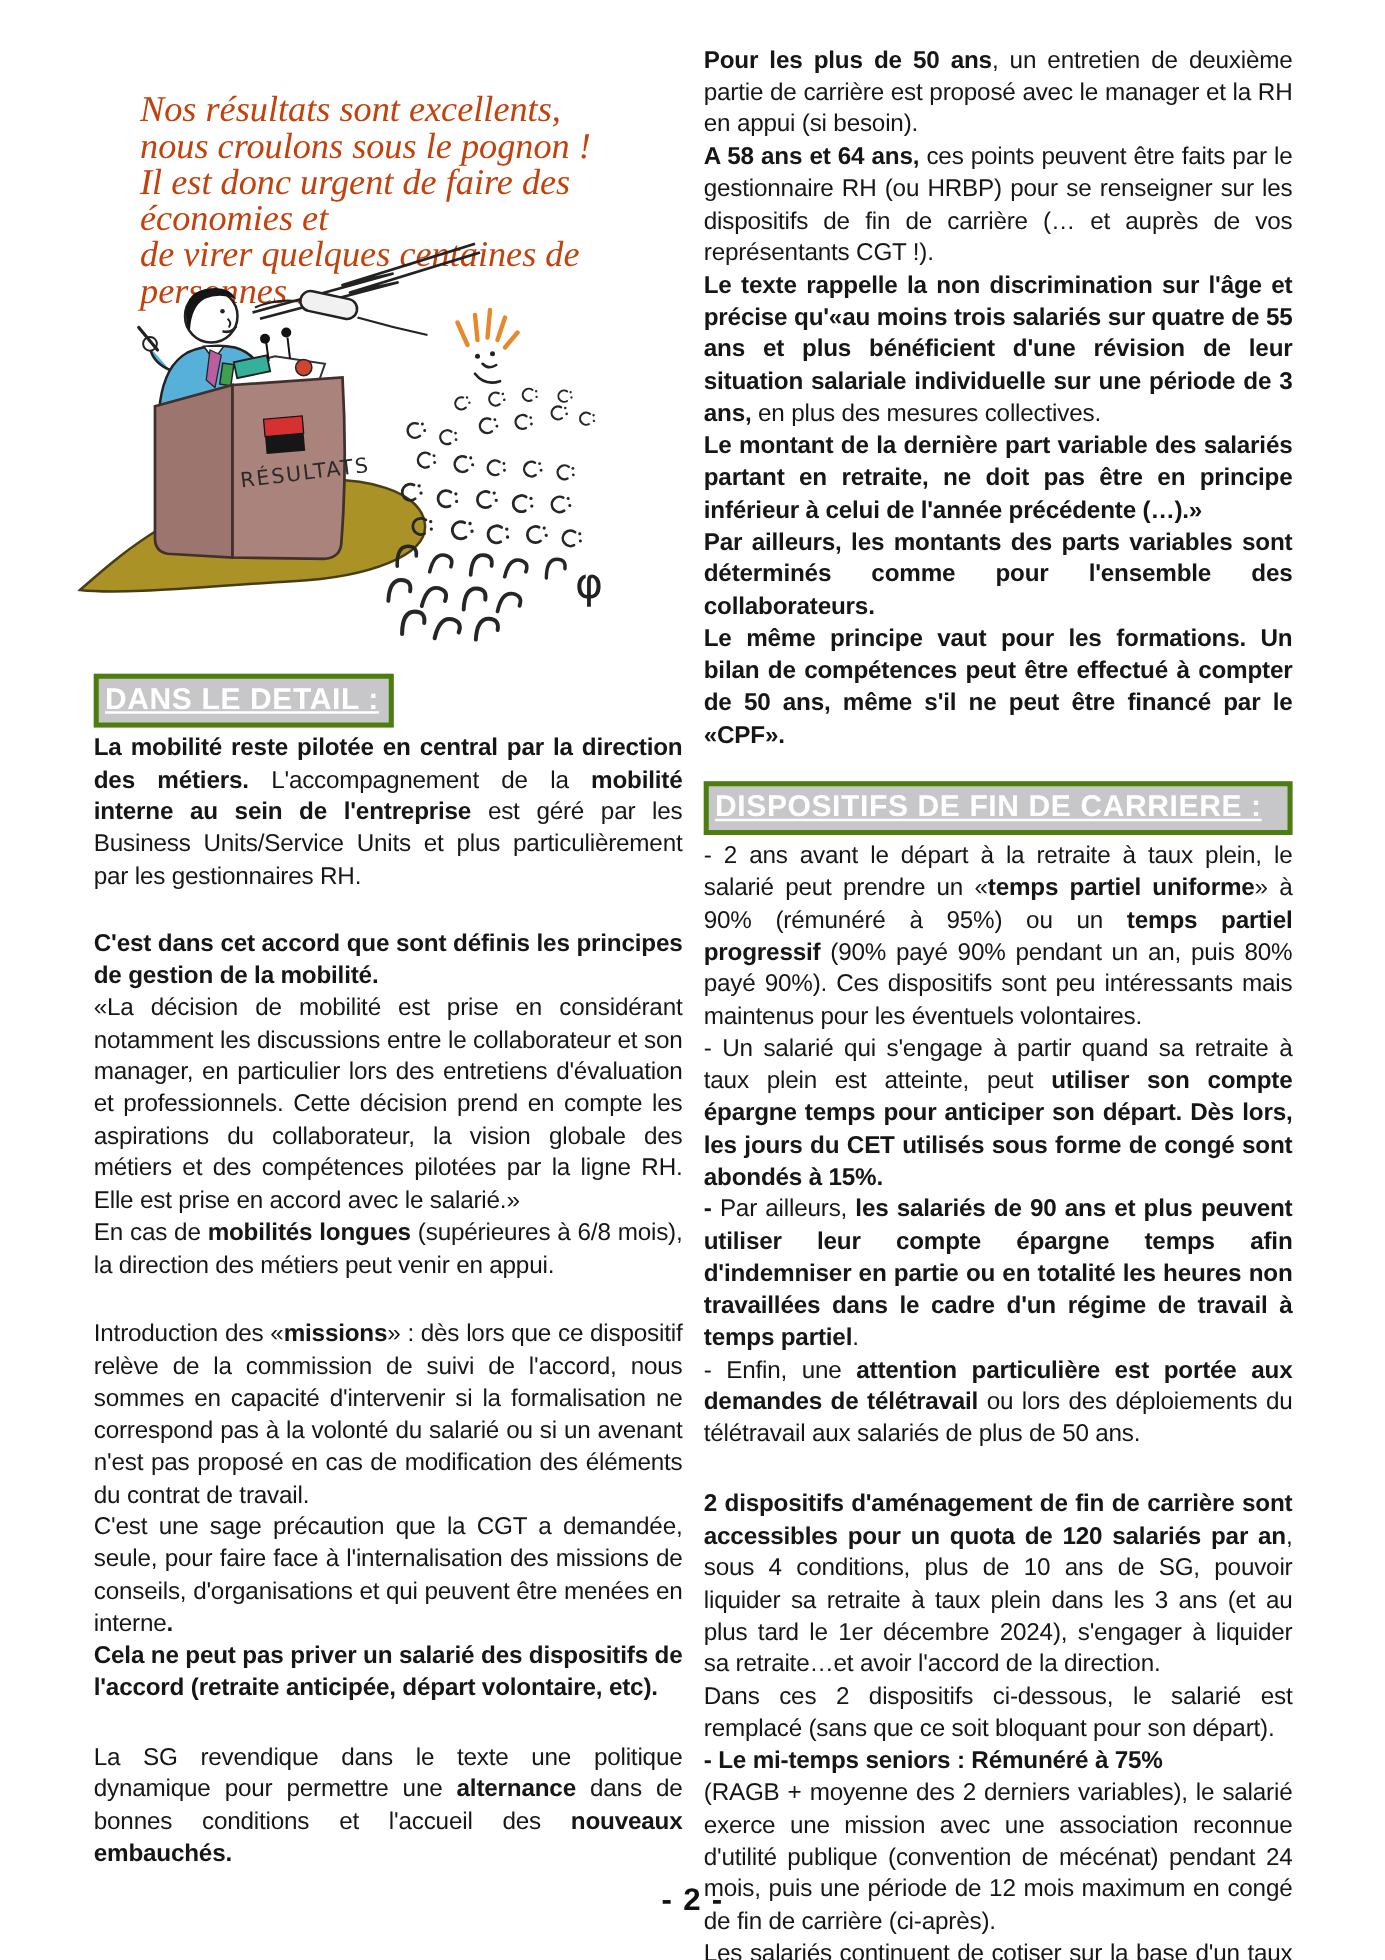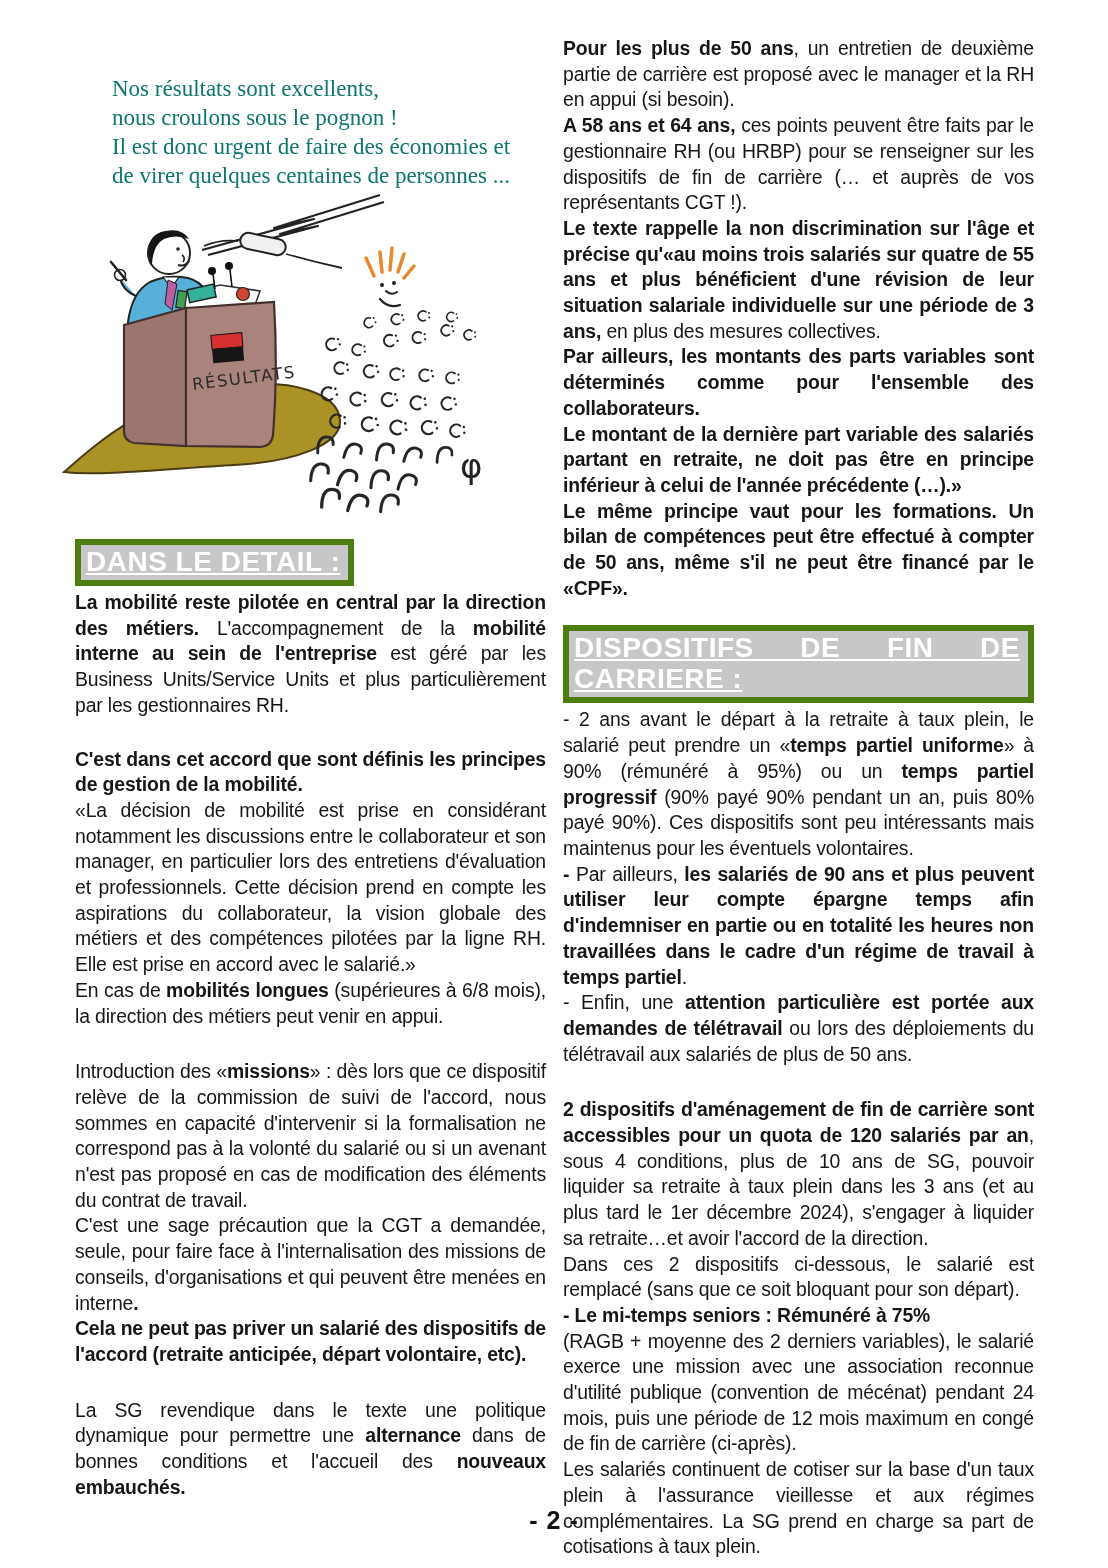--- a/index.html
+++ b/index.html
@@ -1,31 +1,31 @@
 <!DOCTYPE html>
 <html lang="fr" style="--body-text: #161616; --header-bar-bg: #c7c7c9; --header-text: #ffffff; --cartoon-olive: #ab9227; --cartoon-podium-front: #ab837d; --cartoon-podium-side: #9d756f; --cartoon-jacket-blue: #56b0da; --cartoon-logo-red: #d63030; --cartoon-tie-pink: #b95fa0; --cartoon-hair-orange: #e8882c; --cartoon-teal: #35b09b;"><head>
 <meta charset="utf-8">
 <style>
   html,body{margin:0;padding:0;background:#e8e8e8;}
   .page{position:relative;width:1108px;height:1568px;background:#ffffff;margin:0 auto;overflow:hidden;
         font-family:"Liberation Sans","DejaVu Sans",sans-serif;}
   .quote{position:absolute;left:112px;top:74px;width:440px;
          font-family:"Liberation Serif","DejaVu Serif",serif;
-         font-size:23px;line-height:29px;color:#0f766e;}
+         font-size:29px;line-height:29px;color:#c2410c;font-style:italic;}
   .cartoon{position:absolute;left:62px;top:192px;width:482px;height:332px;}
   .col{position:absolute;width:471px;font-size:19.4px;line-height:25.7px;
        text-align:justify;color:var(--body-text,#161616);letter-spacing:-0.15px;}
   .col-left{left:75px;top:539px;}
   .col-right{left:563px;top:36px;}
   .para{margin:0;}
   .b{font-weight:700;}
   .section-header{display:inline-block;background:var(--header-bar-bg,#c7c7c9);
-       color:var(--header-text,#ffffff);font-weight:700;font-size:28px;line-height:31px;
+       color:var(--header-text,#ffffff);font-weight:700;font-size:24px;line-height:31px;
        padding:1px 8px 3px 5px;text-decoration:underline;letter-spacing:0.5px;
-       border:6px solid #4d7c0f;margin:0 0 4px 0;}
+       border:4px solid #4d7c0f;margin:0 0 4px 0;}
   .section-header.full{display:block;}
   .footer{position:absolute;left:0;right:0;top:1506px;text-align:center;
           font-weight:700;font-size:25px;color:#111;letter-spacing:1px;}
   
   .f-olive{fill:var(--cartoon-olive,#ab9227);stroke:#4a3d14;stroke-width:2;}
   .f-podium-front{fill:var(--cartoon-podium-front,#ab837d);stroke:#42302c;stroke-width:2.2;}
   .f-podium-side{fill:var(--cartoon-podium-side,#9d756f);stroke:#42302c;stroke-width:2.2;}
   .f-jacket{fill:var(--cartoon-jacket-blue,#56b0da);stroke:#222;stroke-width:2;}
   .f-logo-red{fill:var(--cartoon-logo-red,#d63030);stroke:#111;stroke-width:1;}
   .f-tie{fill:var(--cartoon-tie-pink,#b95fa0);stroke:#222;stroke-width:1;}
@@ -153,25 +153,26 @@
     </g>
 
     <text x="398" y="286" font-size="34" fill="#222" style="font-family:'DejaVu Sans',sans-serif;">φ</text>
   </svg>
 
   <div class="col col-left"><div class="section-header">DANS LE DETAIL :</div><p class="para"><span class="b">La mobilité reste pilotée en central par la direction des métiers.</span><span> L'accompagnement de la </span><span class="b">mobilité interne au sein de l'entreprise</span><span> est géré par les Business Units/Service Units et plus particulièrement par les gestionnaires RH.</span></p><p class="para" style="margin-top: 28px;"><span class="b">C'est dans cet accord que sont définis les principes de gestion de la mobilité.</span></p><p class="para"><span>«La décision de mobilité est prise en considérant notamment les discussions entre le collaborateur et son manager, en particulier lors des entretiens d'évaluation et professionnels. Cette décision prend en compte les aspirations du collaborateur, la vision globale des métiers et des compétences pilotées par la ligne RH. Elle est prise en accord avec le salarié.»</span></p><p class="para"><span>En cas de </span><span class="b">mobilités longues</span><span> (supérieures à 6/8 mois), la direction des métiers peut venir en appui.</span></p><p class="para" style="margin-top: 30px;"><span>Introduction des «</span><span class="b">missions</span><span>» : dès lors que ce dispositif relève de la commission de suivi de l'accord, nous sommes en capacité d'intervenir si la formalisation ne correspond pas à la volonté du salarié ou si un avenant n'est pas proposé en cas de modification des éléments du contrat de travail.</span></p><p class="para"><span>C'est une sage précaution que la CGT a demandée, seule, pour faire face à l'internalisation des missions de conseils, d'organisations et qui peuvent être menées en interne</span><span class="b">.</span></p><p class="para"><span class="b">Cela ne peut pas priver un salarié des dispositifs de l'accord (retraite anticipée, départ volontaire, etc).</span></p><p class="para" style="margin-top: 30px;"><span>La SG revendique dans le texte une politique dynamique pour permettre une </span><span class="b">alternance</span><span> dans de bonnes conditions et l'accueil des </span><span class="b">nouveaux embauchés.</span></p></div>
   <div class="col col-right">
       <p class="para"><span class="b">Pour les plus de 50 ans</span><span>, un entretien de deuxième partie de carrière est proposé avec le manager et la RH en appui (si besoin).</span></p>
       <p class="para"><span class="b">A 58 ans et 64 ans,</span><span> ces points peuvent être faits par le gestionnaire RH (ou HRBP) pour se renseigner sur les dispositifs de fin de carrière (… et auprès de vos représentants CGT !).</span></p>
       <p class="para"><span class="b">Le texte rappelle la non discrimination sur l'âge et précise qu'«au moins trois salariés sur quatre de 55 ans et plus bénéficient d'une révision de leur situation salariale individuelle sur une période de 3 ans,</span><span> en plus des mesures collectives.</span></p>
+      <p class="para"><span class="b">Le montant de la dernière part variable des salariés partant en retraite, ne doit pas être en principe inférieur à celui de l'année précédente (…).»</span></p>
       <p class="para"><span class="b">Par ailleurs, les montants des parts variables sont déterminés comme pour l'ensemble des collaborateurs.</span></p>
-      <p class="para"><span class="b">Le montant de la dernière part variable des salariés partant en retraite, ne doit pas être en principe inférieur à celui de l'année précédente (…).»</span></p>
       <p class="para"><span class="b">Le même principe vaut pour les formations. Un bilan de compétences peut être effectué à compter de 50 ans, même s'il ne peut être financé par le «CPF».</span></p>
       <div class="section-header full" style="margin-top: 24px;">DISPOSITIFS DE FIN DE CARRIERE :</div>
       <p class="para"><span>- 2 ans avant le départ à la retraite à taux plein, le salarié peut prendre un «</span><span class="b">temps partiel uniforme</span><span>» à 90% (rémunéré à 95%) ou un </span><span class="b">temps partiel progressif</span><span> (90% payé 90% pendant un an, puis 80% payé 90%). Ces dispositifs sont peu intéressants mais maintenus pour les éventuels volontaires.</span></p>
+      <p class="para"><span>- Un salarié qui s'engage à partir quand sa retraite à taux plein est atteinte, peut </span><span class="b">utiliser son compte épargne temps pour anticiper son départ. Dès lors, les jours du CET utilisés sous forme de congé sont abondés à 15%.</span></p>
       <p class="para"><span class="b">- </span><span>Par ailleurs, </span><span class="b">les salariés de 90 ans et plus peuvent utiliser leur compte épargne temps afin d'indemniser en partie ou en totalité les heures non travaillées dans le cadre d'un régime de travail à temps partiel</span><span>.</span></p>
       <p class="para"><span>- Enfin, une </span><span class="b">attention particulière est portée aux demandes de télétravail</span><span> ou lors des déploiements du télétravail aux salariés de plus de 50 ans.</span></p>
       <p class="para" style="margin-top: 30px;"><span class="b">2 dispositifs d'aménagement de fin de carrière sont accessibles pour un quota de 120 salariés par an</span><span>, sous 4 conditions, plus de 10 ans de SG, pouvoir liquider sa retraite à taux plein dans les 3 ans (et au plus tard le 1er décembre 2024), s'engager à liquider sa retraite…et avoir l'accord de la direction.</span></p>
       <p class="para"><span>Dans ces 2 dispositifs ci-dessous, le salarié est remplacé (sans que ce soit bloquant pour son départ).</span></p>
       <p class="para"><span class="b"> - Le mi-temps seniors : Rémunéré à 75%</span></p>
       <p class="para"><span>(RAGB + moyenne des 2 derniers variables), le salarié exerce une mission avec une association reconnue d'utilité publique (convention de mécénat) pendant 24 mois, puis une période de 12 mois maximum en congé de fin de carrière (ci-après).</span></p>
       <p class="para"><span>Les salariés continuent de cotiser sur la base d'un taux plein à l'assurance vieillesse et aux régimes complémentaires.  La SG prend en charge sa part de cotisations à taux plein.</span></p>
     </div>
 
   <div class="footer">- 2 -</div>

